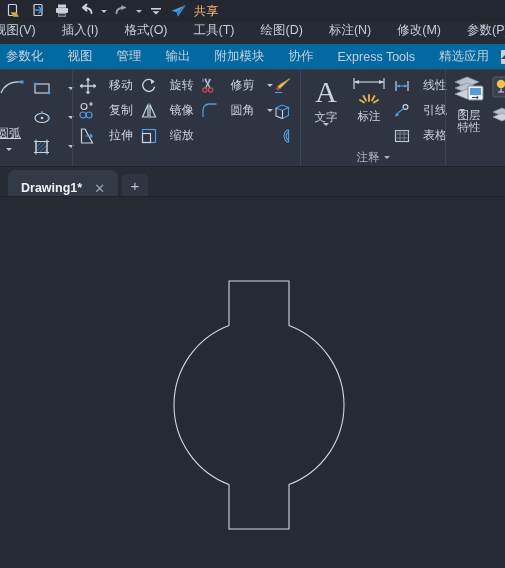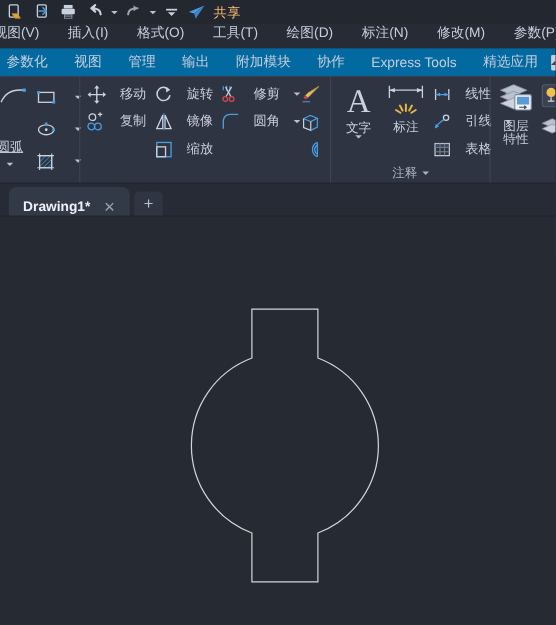--- a/index.html
+++ b/index.html
@@ -284,20 +284,29 @@
             <span class="ico">
               <svg width="18" height="18" viewBox="0 0 18 18">
                 <circle cx="5" cy="4.5" r="3" fill="none" stroke="#c9d1de" stroke-width="1.2"></circle>
                 <circle cx="4" cy="13" r="3" fill="none" stroke="#4a9de0" stroke-width="1.2"></circle>
                 <circle cx="10" cy="13" r="3" fill="none" stroke="#4a9de0" stroke-width="1.2"></circle>
                 <path d="M10 2 h4 m-2 -2 v4" stroke="#c9d1de" stroke-width="1.2"></path>
               </svg>
             </span>
             <span class="lbl">复制</span>
           </div>
+          <div class="btn-sm">
+            <span class="ico">
+              <svg width="18" height="18" viewBox="0 0 18 18">
+                <path d="M2.5 2 V16 H13.5 L6 2 Z" fill="none" stroke="#c9d1de" stroke-width="1.2"></path>
+                <path d="M6.5 9 H13 M11 7 L13.3 9 L11 11" stroke="#4a9de0" stroke-width="1.1" fill="none"></path>
+              </svg>
+            </span>
+            <span class="lbl">拉伸</span>
+          </div>
         </div>
 
         <div class="col" style="width:62px;">
           <div class="btn-sm">
             <span class="ico">
               <svg width="18" height="18" viewBox="0 0 18 18">
                 <path d="M13.8 5.2 A6 6 0 1 0 14.6 9.6" fill="none" stroke="#c9d1de" stroke-width="1.4"></path>
                 <path d="M10.6 2.2 L14.6 4.6 L11.2 7.2 Z" fill="#c9d1de"></path>
               </svg>
             </span>

